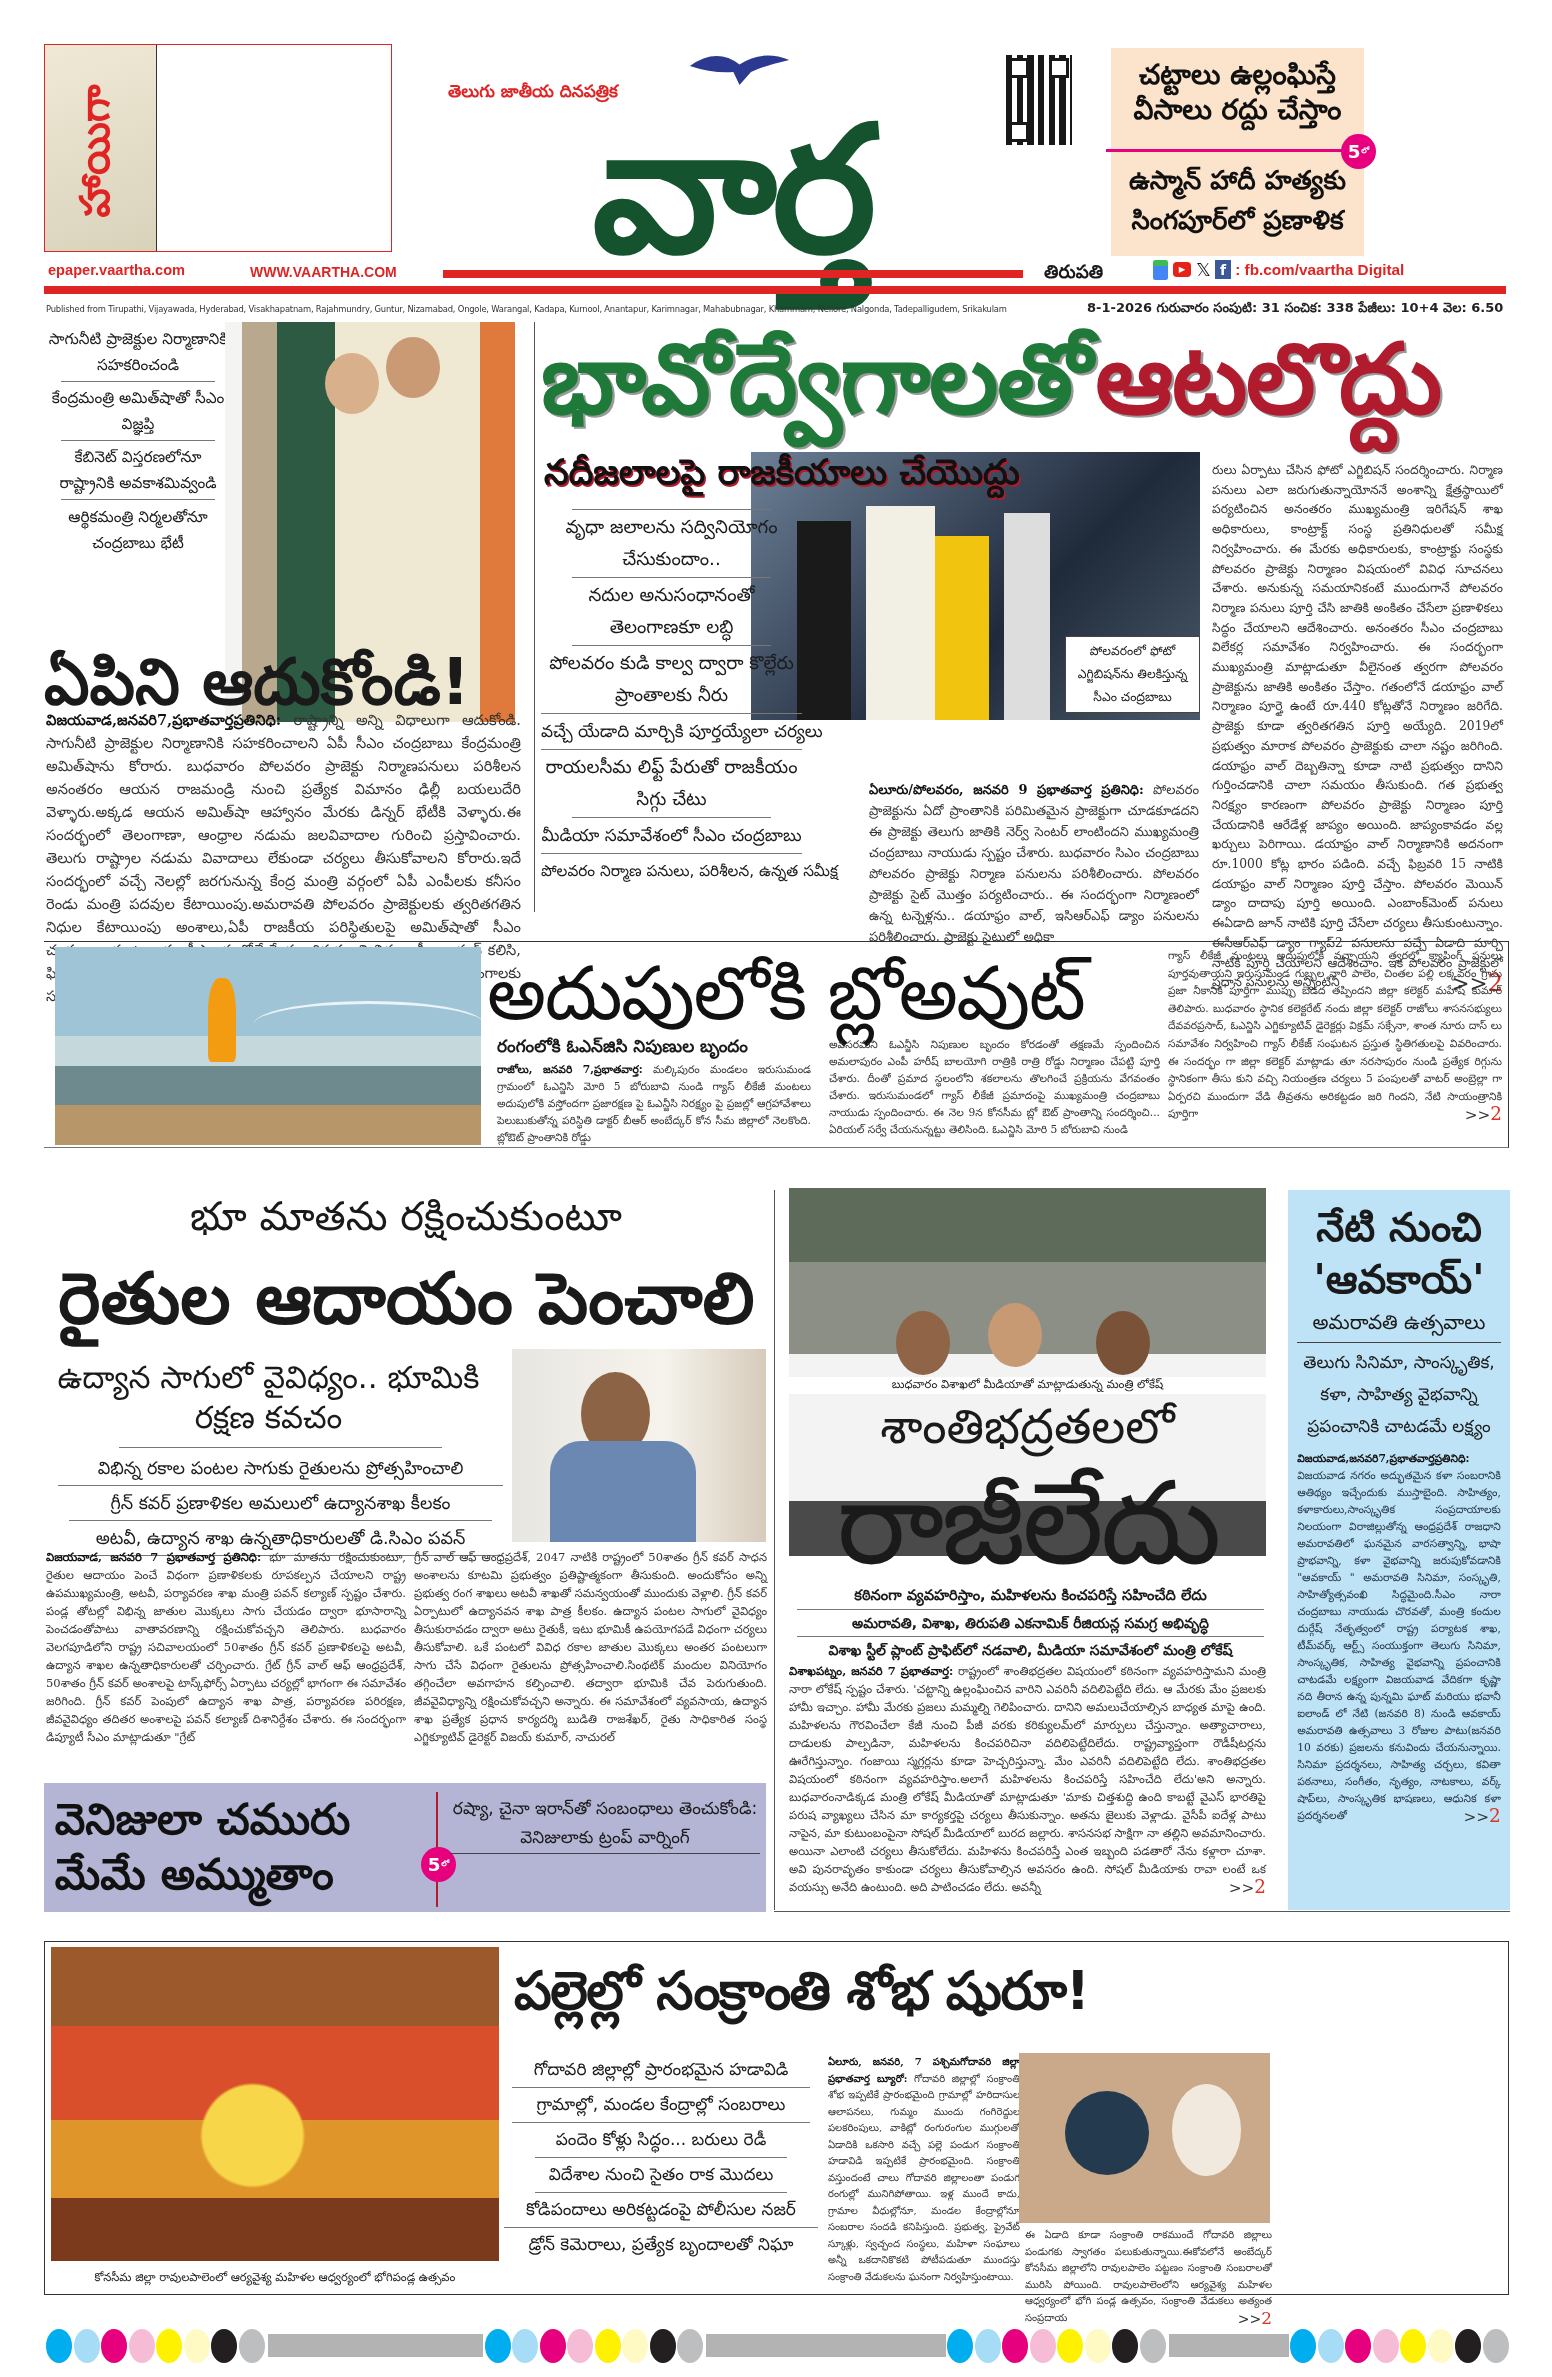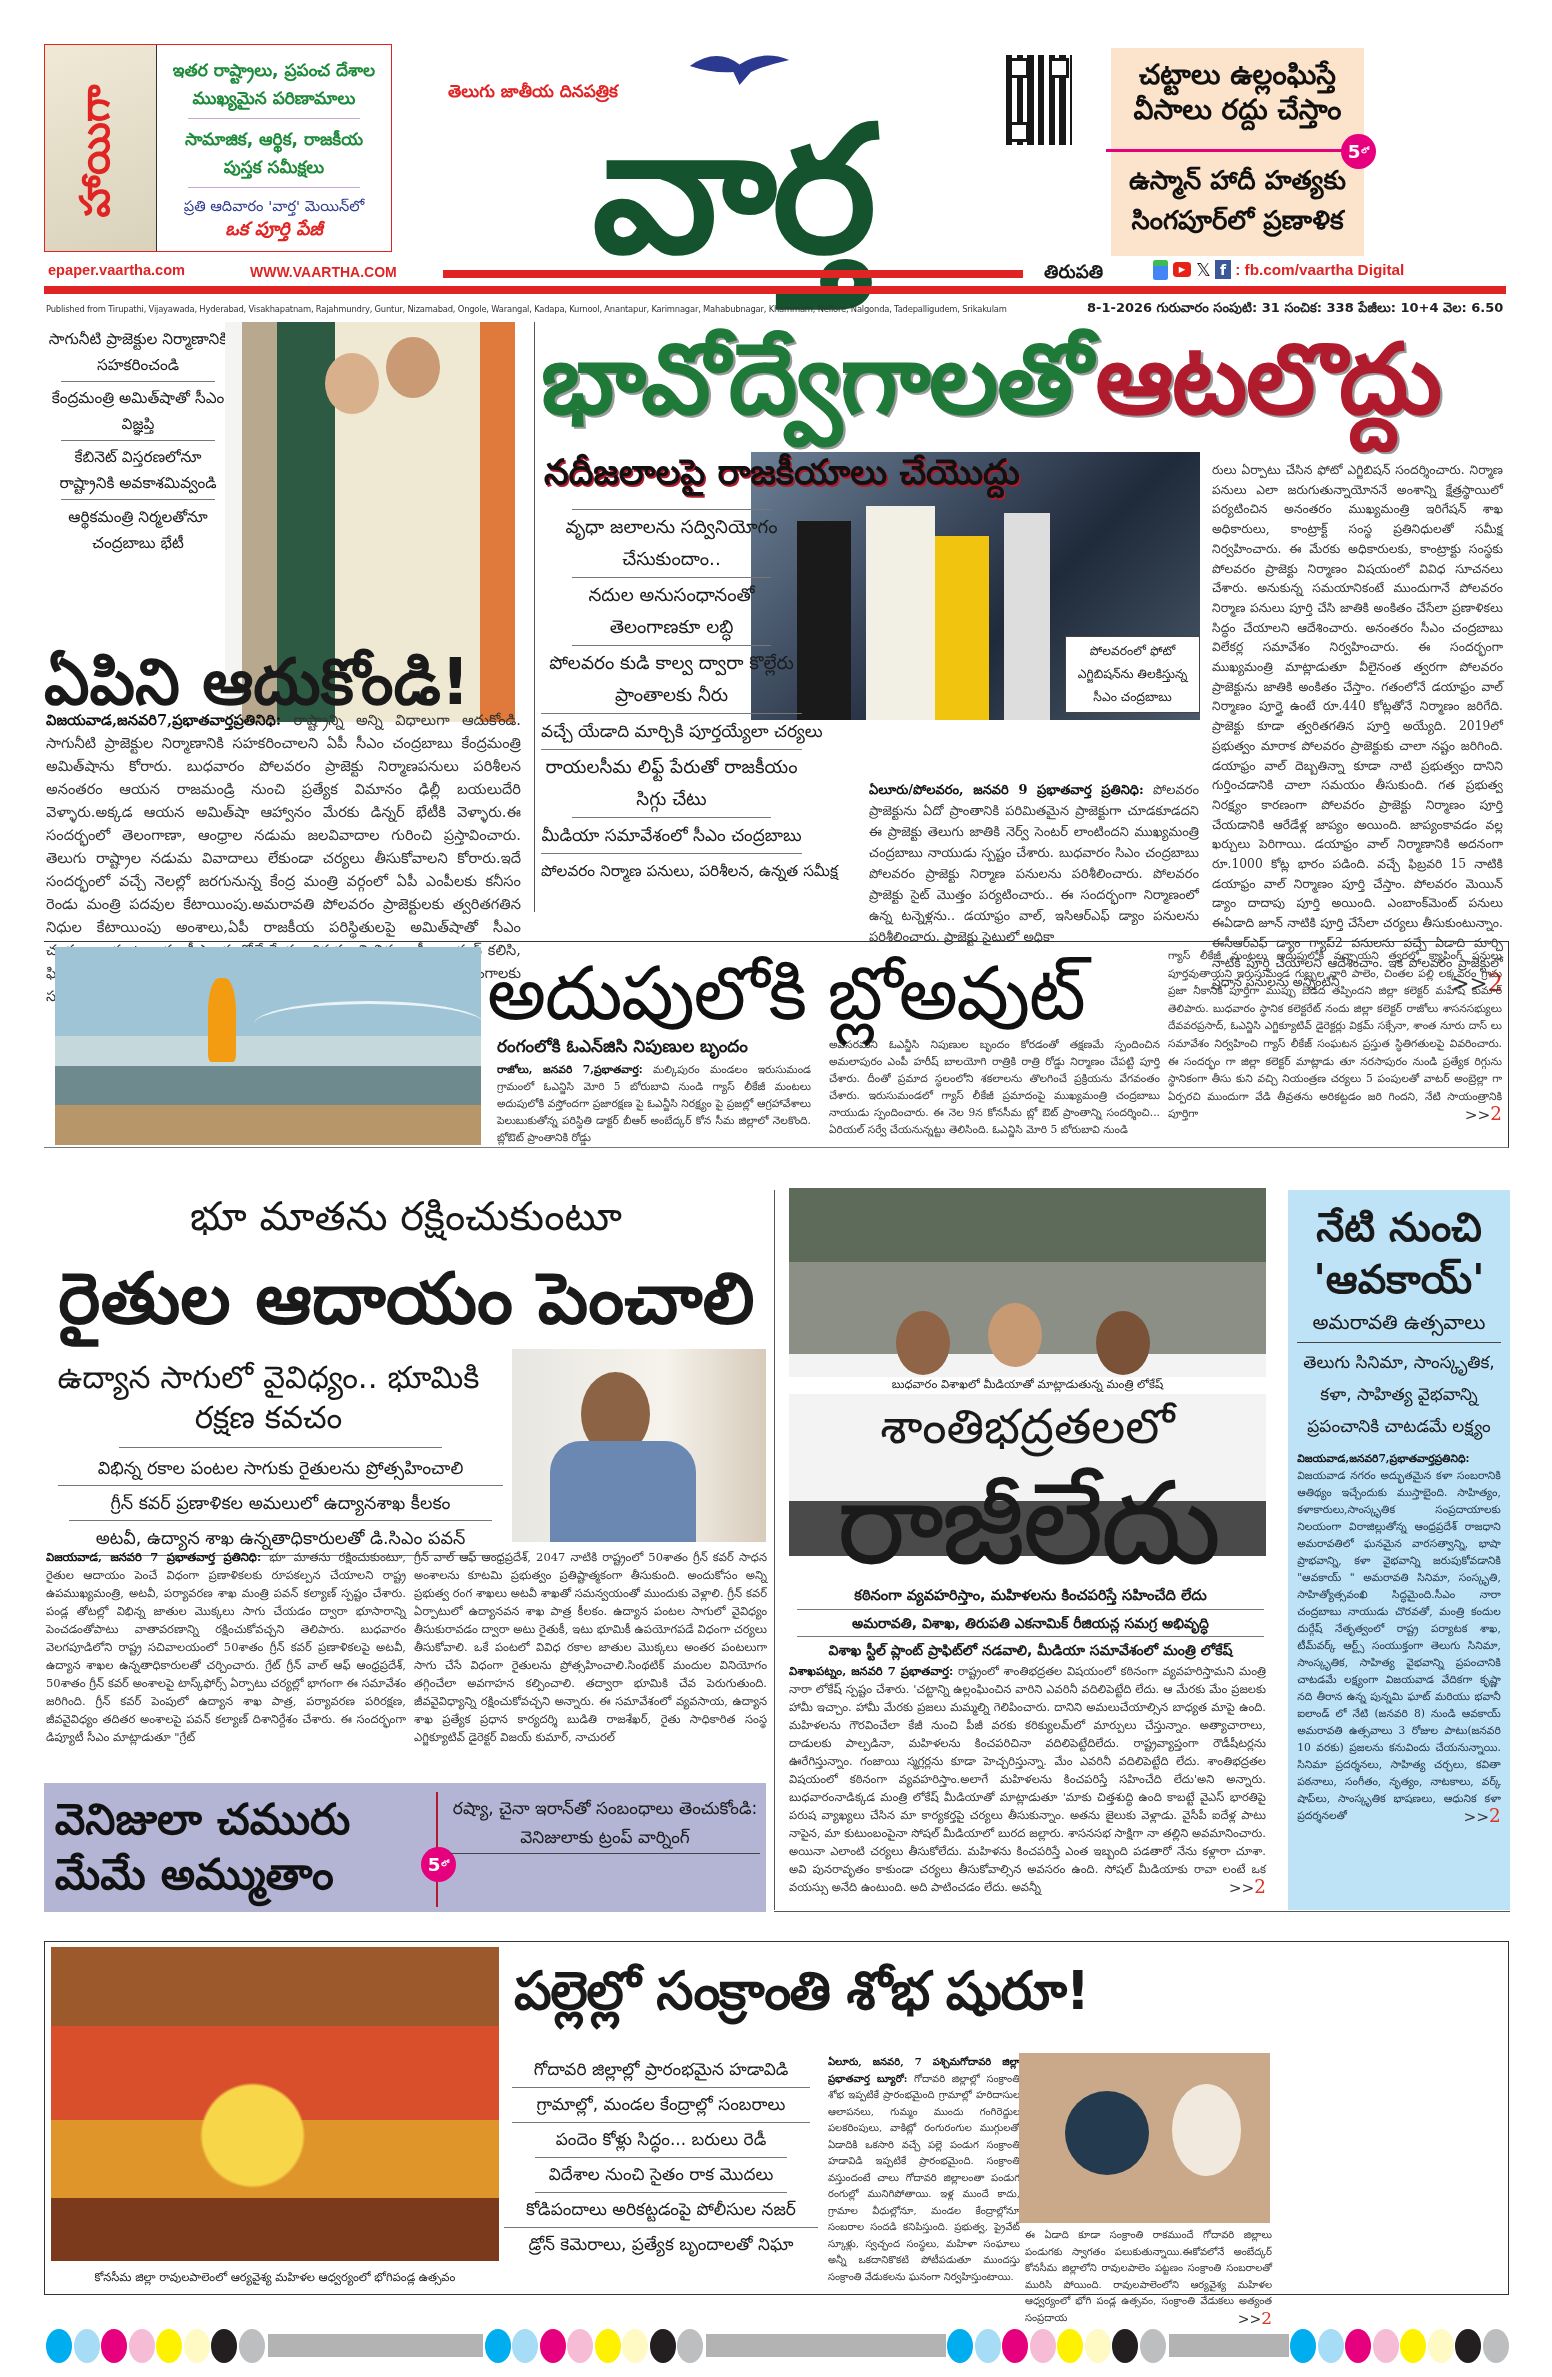--- a/index.html
+++ b/index.html
@@ -18,30 +18,20 @@
 .dot{display:inline-block;width:26px;height:34px;border-radius:50%;margin-right:1.5px}
 </style>
 </head>
 <body>
 
 <div class="abs" style="left:44px;top:44px;width:348px;height:208px;border:1.5px solid #e02424;background:#fff;display:flex">
   <div style="width:112px;height:100%;border-right:1.5px solid #333;background:linear-gradient(160deg,#efe9d6,#d9d2bb);position:relative;overflow:hidden">
     <div style="position:absolute;left:-49px;top:77px;transform:rotate(-90deg);font-size:41px;font-weight:bold;color:#e02424;width:207px;text-align:center">హాయిగా</div>
 
   </div>
-  <div style="flex:1;padding:10.7px 7.7px;text-align:center;color:#1f8a3a;font-weight:bold">
-    <div style="font-size:17px;line-height:28px">ఇతర రాష్ట్రాలు, ప్రపంచ దేశాల</div>
-    <div style="font-size:17px;line-height:28px">ముఖ్యమైన పరిణామాలు</div>
-    <div style="border-top:1.5px solid #c8a6d6;margin:6.1px 23px"></div>
-    <div style="font-size:17px;line-height:28px">సామాజిక, ఆర్థిక, రాజకీయ</div>
-    <div style="font-size:17px;line-height:28px">పుస్తక సమీక్షలు</div>
-    <div style="border-top:1.5px solid #c8a6d6;margin:6.1px 23px"></div>
-    <div style="font-size:14.6px;line-height:23px;color:#2b3990;font-weight:normal">ప్రతి ఆదివారం 'వార్త' మెయిన్‌లో</div>
-    <div style="font-size:18.4px;line-height:24.5px;color:#e02424;font-style:italic">ఒక పూర్తి పేజీ</div>
-  </div>
 </div>
 <a class="abs" style="left:48px;top:262px;font-size:14.6px;font-weight:bold;color:#e02424;text-decoration:none;font-family:'Liberation Sans',sans-serif">epaper.vaartha.com</a>
 <a class="abs" style="left:250px;top:264px;font-size:14px;font-weight:bold;color:#e02424;text-decoration:none;font-family:'Liberation Sans',sans-serif">WWW.VAARTHA.COM</a>
 
 <div class="abs" style="left:448px;top:81px;font-size:17px;color:#e02424;font-weight:bold">తెలుగు జాతీయ దినపత్రిక</div>
 <div class="abs" style="left:686px;top:43px;width:107px;height:46px">
   <svg width="107" height="46" viewBox="0 0 140 60">
       <path d="M5 30 Q40 5 70 28 Q100 8 135 22 Q100 30 85 38 L70 55 L62 38 Q35 40 5 30Z" fill="#2b3990"></path>
     </svg>
 </div>

